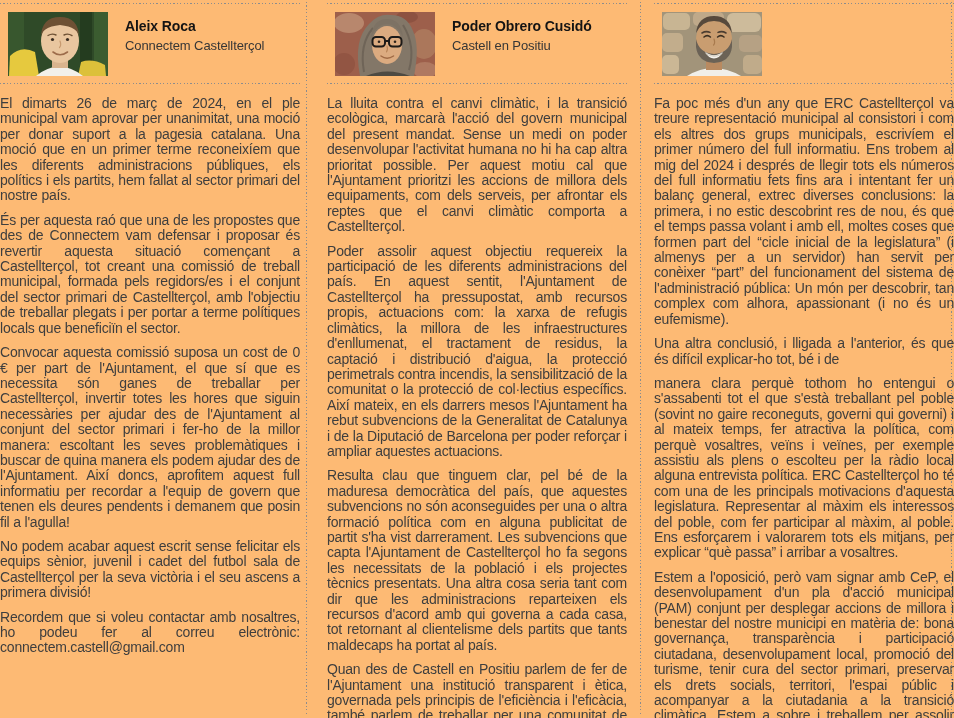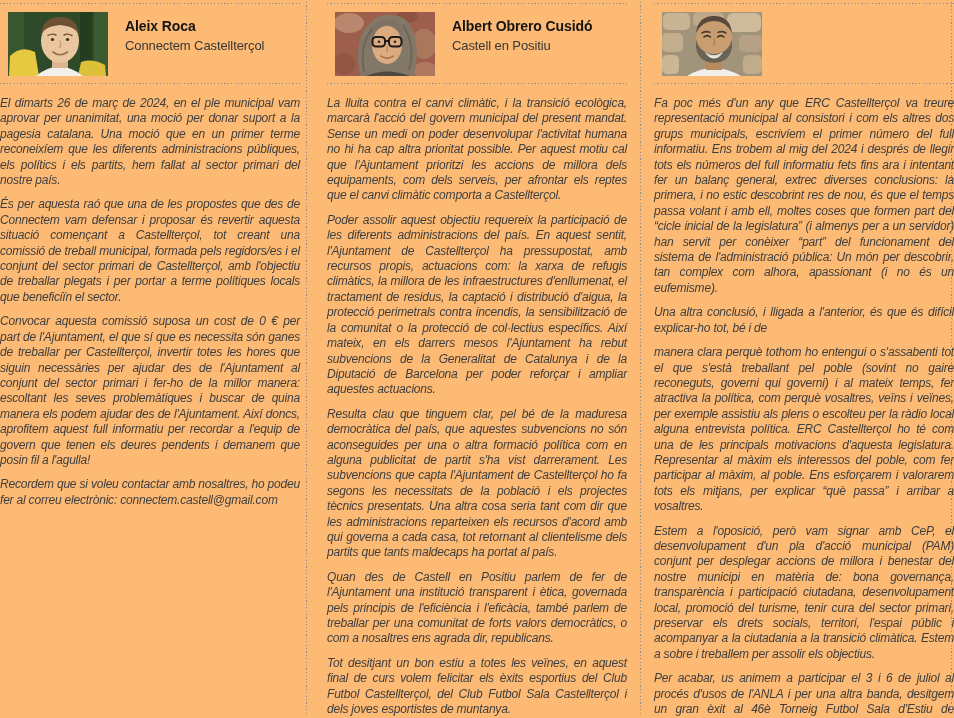--- a/index.html
+++ b/index.html
@@ -41,25 +41,24 @@
     font-size:14px;font-weight:bold;color:#141414;
     letter-spacing:-0.1px;line-height:17px;
   }
   .group{
     font-size:13px;color:#363636;
     letter-spacing:-0.1px;line-height:17px;margin-top:2px;
   }
   .body-text{padding-top:2px;}
   .body-text p{
     margin:9px 0 0 0;
-    font-size:12px;line-height:15.4px;
+    font-size:14px;line-height:15.4px;
     letter-spacing:-0.2px;
     color:#3e3e3e;
     text-align:justify;
-    font-style:italic;
   }
 </style>
 </head>
 <body>
 
 <div class="page">
 
   <div class="cols">
 
     <div class="col">
@@ -89,20 +88,21 @@
         <div class="byline">
           <div class="author">Aleix Roca</div>
           <div class="group">Connectem Castellterçol</div>
         </div>
       </div>
       <div class="hrule"></div>
       <div class="body-text">
         <p>El dimarts 26 de març de 2024, en el ple municipal vam aprovar per unanimitat, una moció per donar suport a la pagesia catalana. Una moció que en un primer terme reconeixíem que les diferents administracions públiques, els polítics i els partits, hem fallat al sector primari del nostre país.</p>
         <p>És per aquesta raó que una de les propostes que des de Connectem vam defensar i proposar és revertir aquesta situació començant a Castellterçol, tot creant una comissió de treball municipal, formada pels regidors/es i el conjunt del sector primari de Castellterçol, amb l'objectiu de treballar plegats i per portar a terme polítiques locals que beneficiïn el sector.</p>
         <p>Convocar aquesta comissió suposa un cost de 0 € per part de l'Ajuntament, el que sí que es necessita són ganes de treballar per Castellterçol, invertir totes les hores que siguin necessàries per ajudar des de l'Ajuntament al conjunt del sector primari i fer-ho de la millor manera: escoltant les seves problemàtiques i buscar de quina manera els podem ajudar des de l'Ajuntament. Així doncs, aprofitem aquest full informatiu per recordar a l'equip de govern que tenen els deures pendents i demanem que posin fil a l'agulla!</p>
+        <p>No podem acabar aquest escrit sense felicitar els equips sènior, juvenil i cadet del futbol sala de Castellterçol per la seva victòria i el seu ascens a primera divisió!</p>
         <p>Recordem que si voleu contactar amb nosaltres, ho podeu fer al correu electrònic: connectem.castell@gmail.com</p>
       </div>
     </div>
 
     <div class="col">
       <div class="hrule rule-top"></div>
       <div class="header">
         <div class="photo">
           <svg width="100" height="64" viewBox="0 0 100 64">
             <rect width="100" height="64" fill="#9d5f4b"></rect>
@@ -120,21 +120,21 @@
             <rect x="37.5" y="25" width="12.5" height="9.5" rx="3.5" fill="none" stroke="#1d1a18" stroke-width="2"></rect>
             <rect x="54" y="25" width="12.5" height="9.5" rx="3.5" fill="none" stroke="#1d1a18" stroke-width="2"></rect>
             <line x1="50" y1="29" x2="54" y2="29" stroke="#1d1a18" stroke-width="2"></line>
             <circle cx="44" cy="29.8" r="1.3" fill="#2e241c"></circle>
             <circle cx="60" cy="29.8" r="1.3" fill="#2e241c"></circle>
             <path d="M52,34 q1.1,4 -0.5,5.8" stroke="#b98457" stroke-width="1.1" fill="none" stroke-linecap="round"></path>
             <path d="M46,44 q6,4.4 12.5,0" stroke="#a06a44" stroke-width="1.5" fill="none" stroke-linecap="round"></path>
           </svg>
         </div>
         <div class="byline">
-          <div class="author">Albert Obrero Cusidó</div>
+          <div class="author">Poder Obrero Cusidó</div>
           <div class="group">Castell en Positiu</div>
         </div>
       </div>
       <div class="hrule"></div>
       <div class="body-text">
         <p>La lluita contra el canvi climàtic, i la transició ecològica, marcarà l'acció del govern municipal del present mandat. Sense un medi on poder desenvolupar l'activitat humana no hi ha cap altra prioritat possible. Per aquest motiu cal que l'Ajuntament prioritzi les accions de millora dels equipaments, com dels serveis, per afrontar els reptes que el canvi climàtic comporta a Castellterçol.</p>
         <p>Poder assolir aquest objectiu requereix la participació de les diferents administracions del país. En aquest sentit, l'Ajuntament de Castellterçol ha pressupostat, amb recursos propis, actuacions com: la xarxa de refugis climàtics, la millora de les infraestructures d'enllumenat, el tractament de residus, la captació i distribució d'aigua, la protecció perimetrals contra incendis, la sensibilització de la comunitat o la protecció de col·lectius específics. Així mateix, en els darrers mesos l'Ajuntament ha rebut subvencions de la Generalitat de Catalunya i de la Diputació de Barcelona per poder reforçar i ampliar aquestes actuacions.</p>
         <p>Resulta clau que tinguem clar, pel bé de la maduresa democràtica del país, que aquestes subvencions no són aconseguides per una o altra formació política com en alguna publicitat de partit s'ha vist darrerament. Les subvencions que capta l'Ajuntament de Castellterçol ho fa segons les necessitats de la població i els projectes tècnics presentats. Una altra cosa seria tant com dir que les administracions reparteixen els recursos d'acord amb qui governa a cada casa, tot retornant al clientelisme dels partits que tants maldecaps ha portat al país.</p>
         <p>Quan des de Castell en Positiu parlem de fer de l'Ajuntament una institució transparent i ètica, governada pels principis de l'eficiència i l'eficàcia, també parlem de treballar per una comunitat de forts valors democràtics, o com a nosaltres ens agrada dir, republicans.</p>
         <p>Tot desitjant un bon estiu a totes les veïnes, en aquest final de curs volem felicitar els èxits esportius del Club Futbol Castellterçol, del Club Futbol Sala Castellterçol i dels joves esportistes de muntanya.</p>

